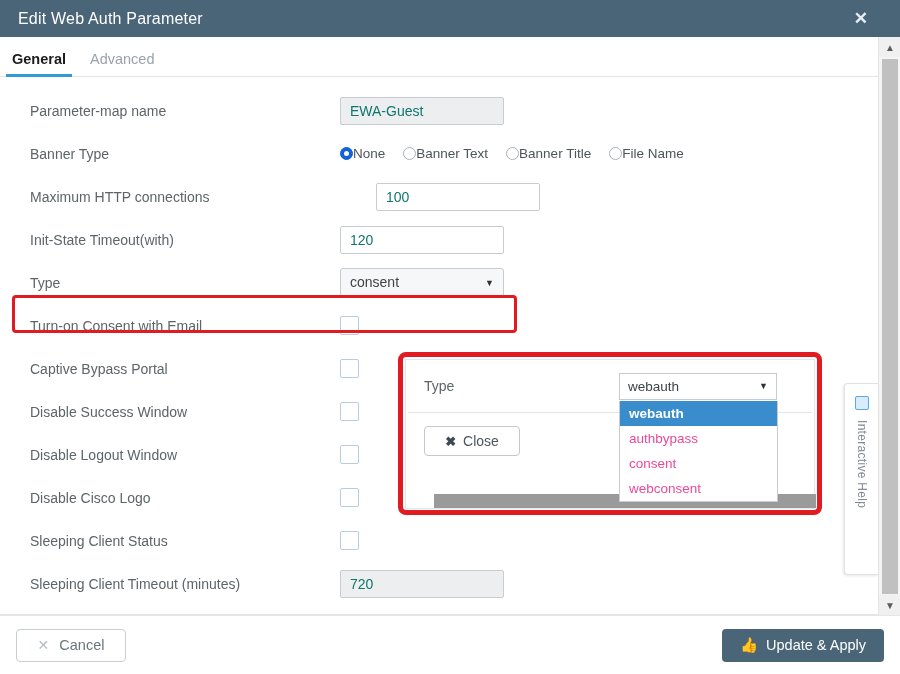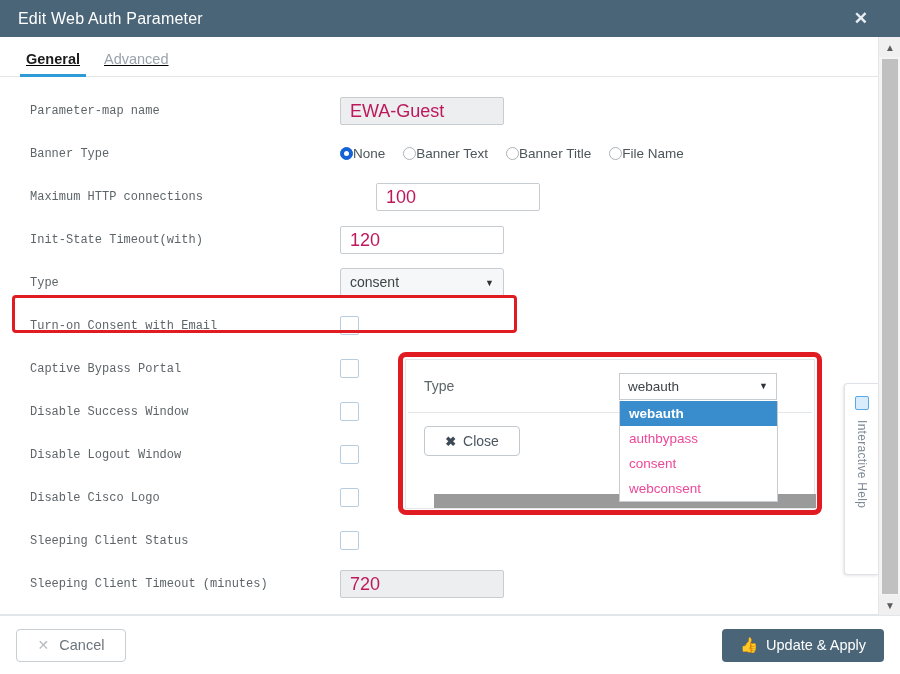--- a/index.html
+++ b/index.html
@@ -25,45 +25,45 @@
     line-height: 1; padding: 2px 4px;
   }
 
   
   .body-area {
     position: absolute; left: 0; top: 37px; width: 900px; height: 578px;
     background: #fff; border-bottom: 1px solid #e2e6e9;
   }
   .tabs {
     position: relative; height: 40px; border-bottom: 1px solid #e3e7ea;
-    display: flex; align-items: flex-end; padding-left: 14px; text-decoration: underline;
+    display: flex; align-items: flex-end; 
   }
   .tab {
     font-size: 14.5px; padding: 0 12px 9px 12px; cursor: pointer;
     color: #9aa3ab; position: relative;
   }
   .tab.active { color: #1b1b1b; font-weight: bold; }
   .tab.active::after {
     content: ""; position: absolute; left: 6px; right: 6px; bottom: -1px;
     height: 3px; background: #2f9bd6;
   }
 
   
   .form { position: relative; padding: 12px 0 0 0; }
   .row {
     display: flex; align-items: center; height: 43px; padding-left: 30px;
   }
   .row-label {
-    width: 310px; font-size: 12px; color: #5d6569; flex: none; font-family: Liberation Mono, monospace;
+    width: 310px; font-size: 14px; color: #5d6569; flex: none;
   }
   .field { flex: 1; display: flex; align-items: center; }
 
   .txtbox {
     width: 164px; height: 28px; border: 1px solid #c7ccd1; background: #eceeef;
-    font-size: 18px; color: #be185d; padding: 0 9px; line-height: 26px;
+    font-size: 14px; color: #0f766e; padding: 0 9px; line-height: 26px;
     border-radius: 2px;
   }
   .selbox {
     width: 164px; height: 29px; border: 1px solid #c7ccd1; background: #f6f7f8;
     font-size: 14px; color: #3d4348; padding: 0 9px; line-height: 27px;
     border-radius: 3px; position: relative; cursor: pointer;
   }
   .selbox .caret {
     position: absolute; right: 9px; top: 50%; transform: translateY(-50%);
     font-size: 9px; color: #2c3237;

